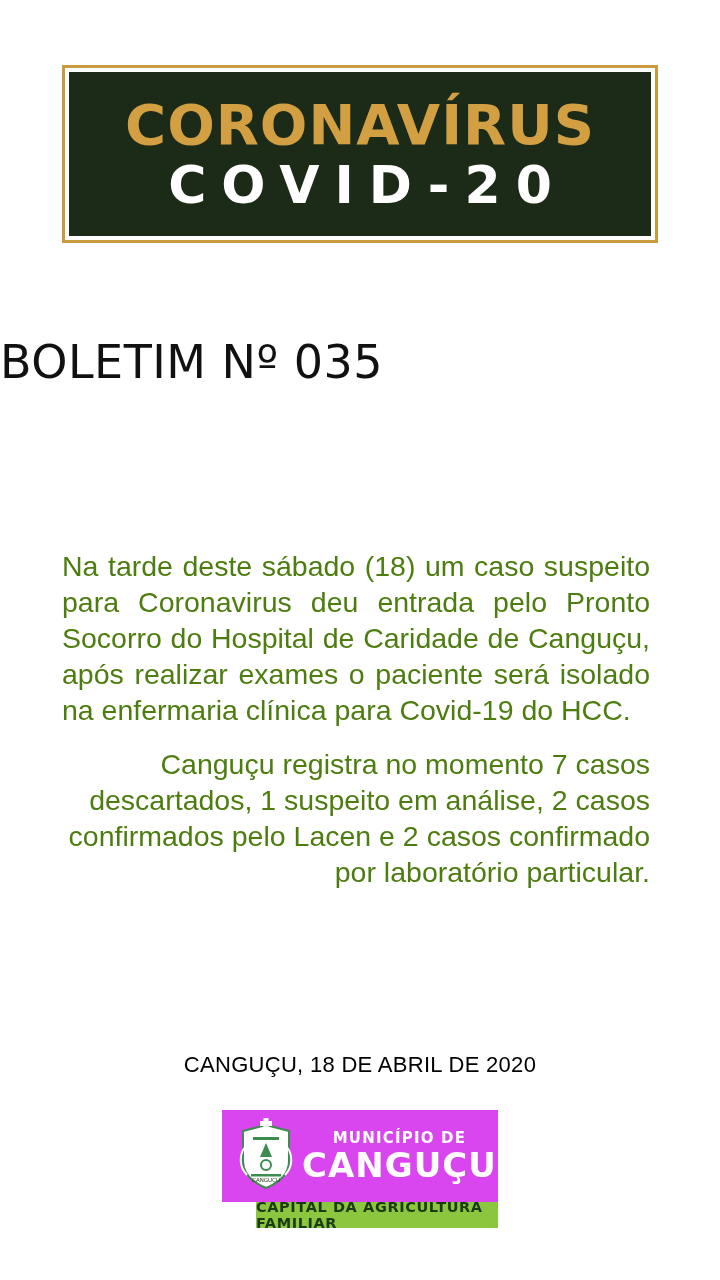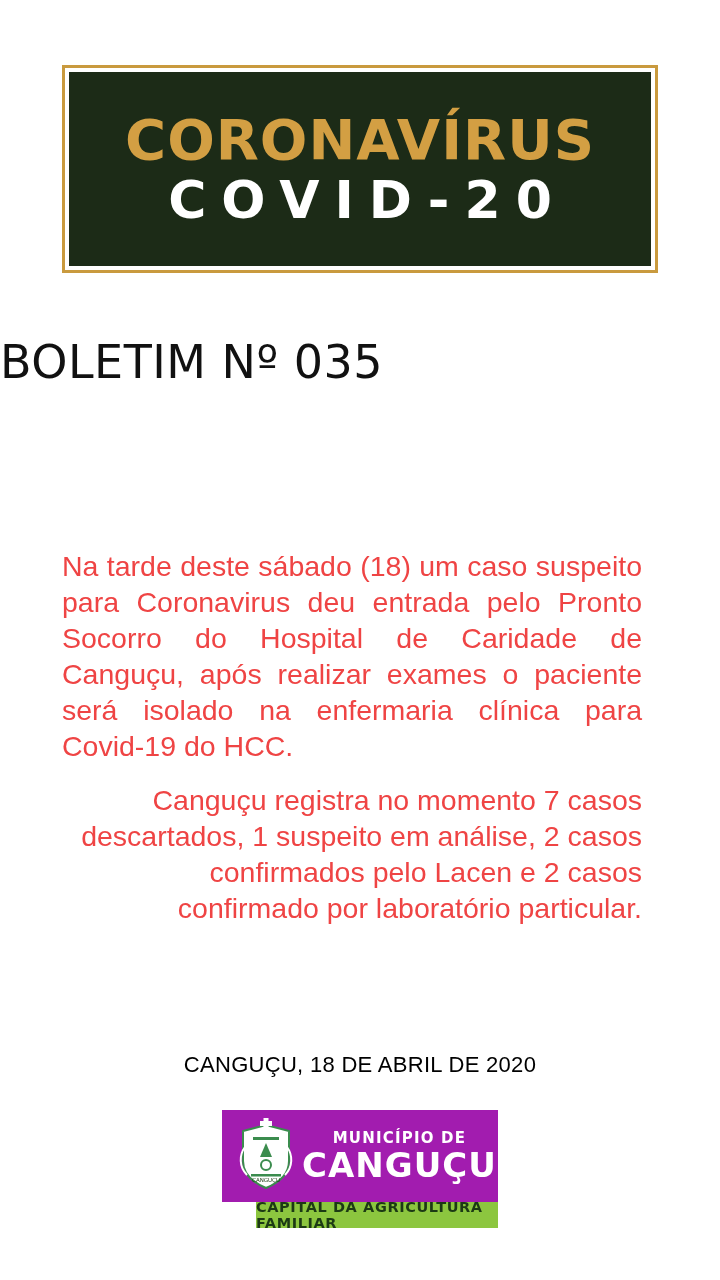--- a/index.html
+++ b/index.html
@@ -15,21 +15,21 @@
     overflow: hidden;
     position: relative;
   }
 
   
   .banner-wrap {
     position: absolute;
     top: 65px;
     left: 62px;
     width: 596px;
-    height: 208px;
+    height: 178px;
     box-sizing: border-box;
     border: 3px solid #c99a3e;
     background: #ffffff;
     padding: 4px;
   }
   .banner-inner {
     width: 100%;
     height: 100%;
     background: #1c2b17;
     box-sizing: border-box;
@@ -74,27 +74,27 @@
   }
 
   
   .body-text {
     position: absolute;
     top: 548px;
     left: 62px;
     width: 596px;
   }
   .body-text p {
-    margin: 0 16px 18px 0;
+    margin: 0 8px 18px 0;
     font-family: "Liberation Sans", sans-serif;
     font-size: 28.5px;
     line-height: 36px;
     text-align: justify;
     text-justify: inter-word;
-    color: #ef4444;
+    color: #4d7c0f;
   }
   .body-text p.last {
     margin-bottom: 0;
     text-align: right;
   }
 
   
   .dateline {
     position: absolute;
     top: 1052px;
@@ -108,21 +108,21 @@
   }
 
   
   .logo-wrap {
     position: absolute;
     top: 1110px;
     left: 222px;
     width: 276px;
   }
   .logo-main {
-    background: #a21caf;
+    background: #d946ef;
     height: 92px;
     display: flex;
     align-items: center;
     padding: 0 8px;
     box-sizing: border-box;
   }
   .crest {
     width: 72px;
     height: 80px;
     position: relative;

